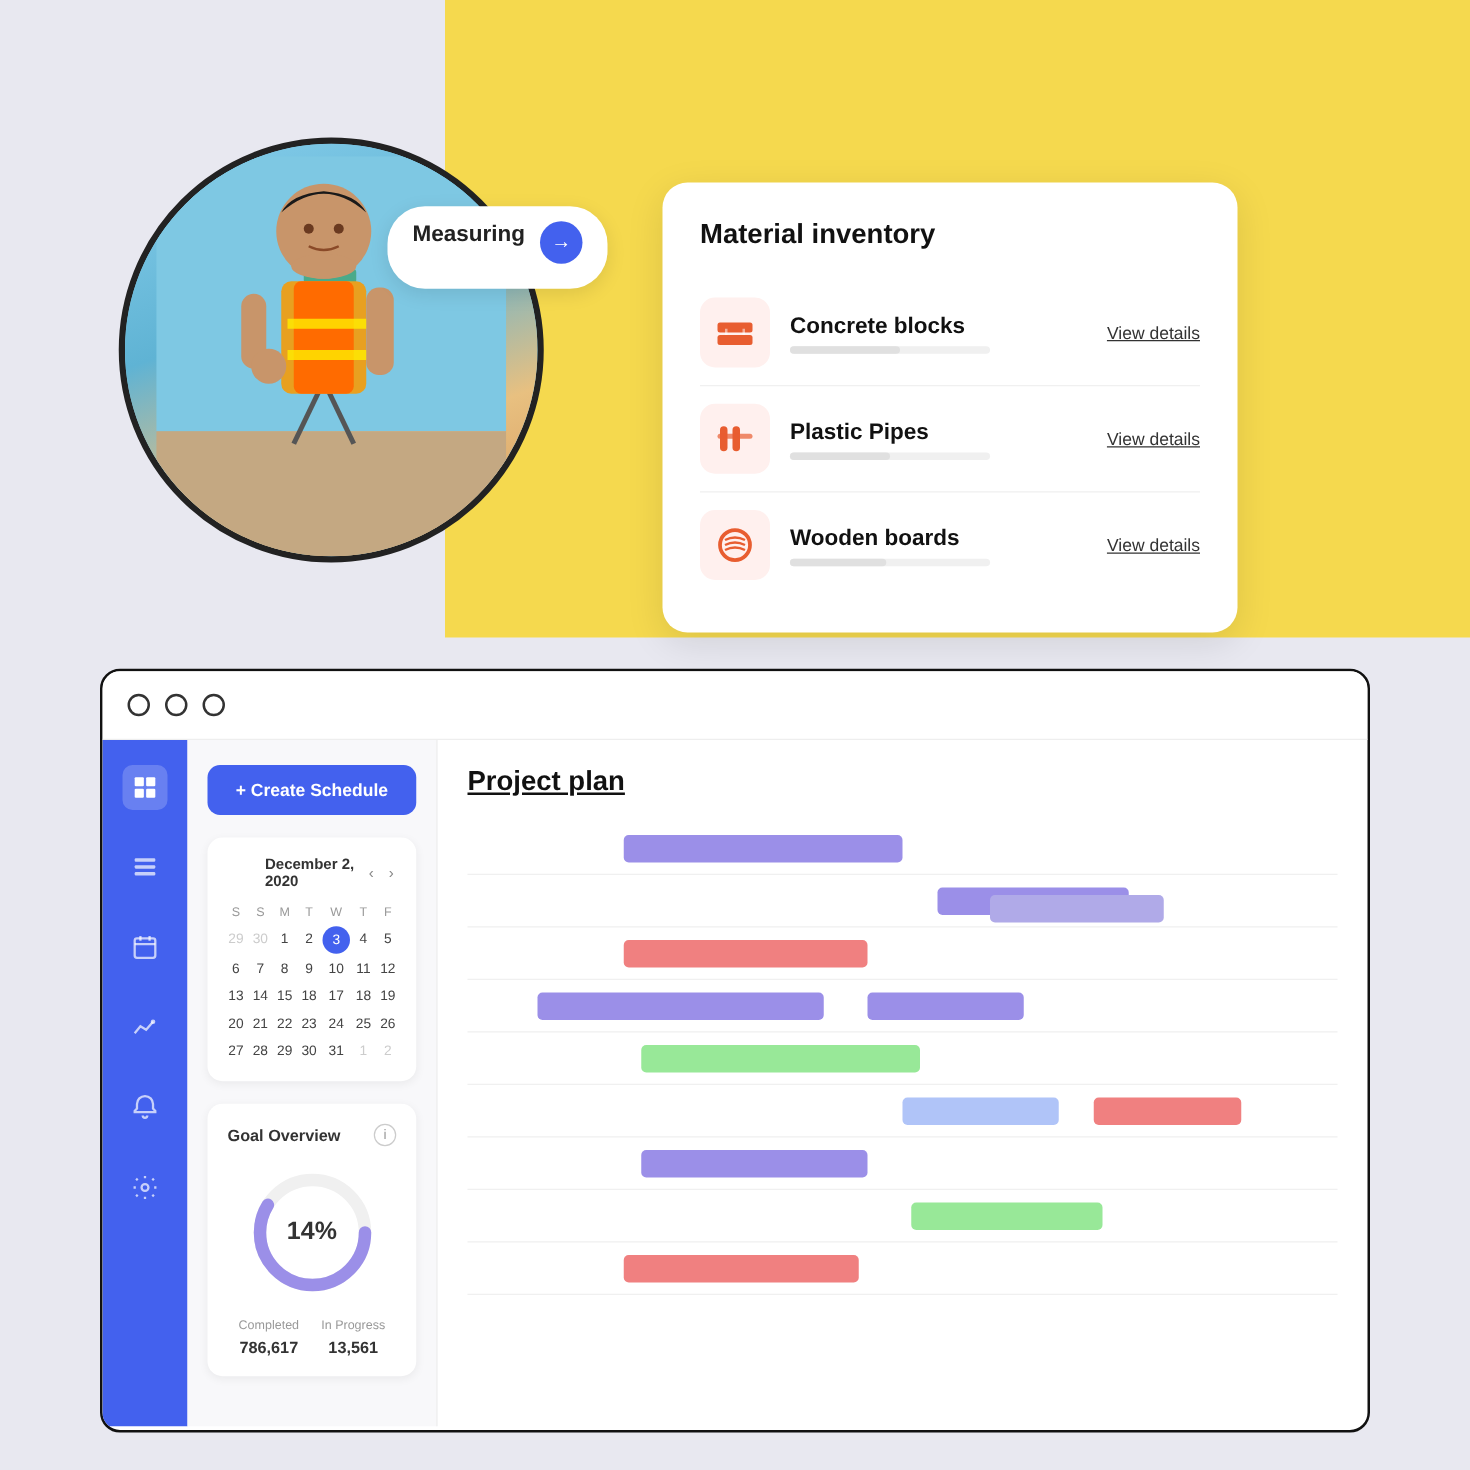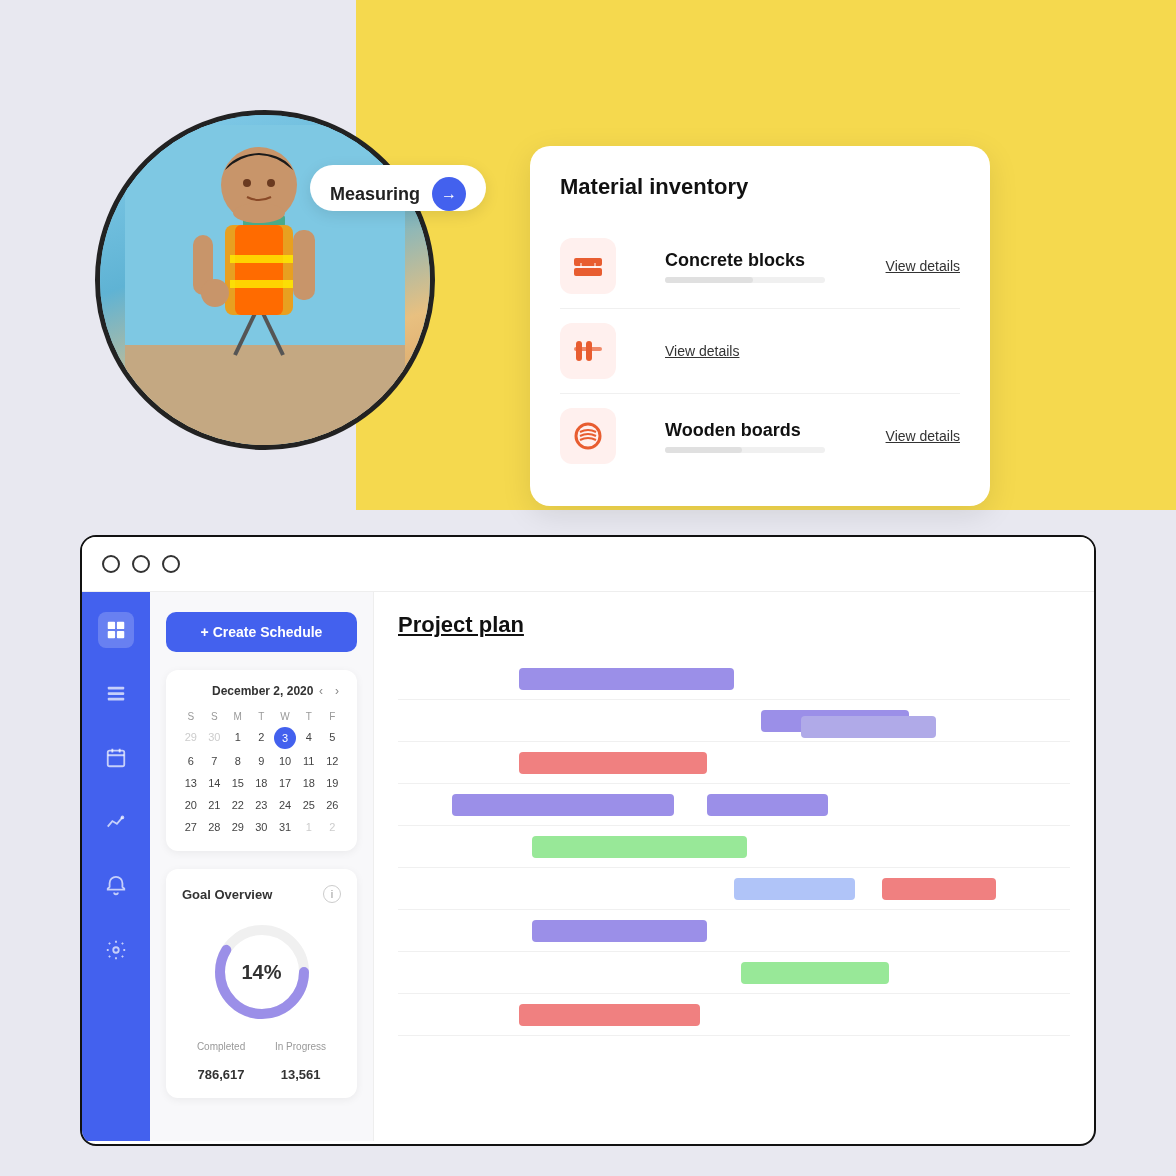--- a/index.html
+++ b/index.html
@@ -57,23 +57,22 @@
       transform: translateX(-50%);
     }
 
     
     .measuring-badge {
       position: absolute;
       top: 165px;
       left: 310px;
       background: white;
       border-radius: 30px;
-      padding: 12px 20px 0 20px;
-      display: flex;
-      align-items: center;
+      padding: 12px 20px 20px 20px;
+      display: flex;
       gap: 12px;
       box-shadow: 0 4px 15px rgba(0,0,0,0.1);
       z-index: 20;
     }
     .measuring-badge-text {
       font-size: 18px;
       font-weight: 600;
       color: #222;
     }
     .measuring-badge-btn {
@@ -123,21 +122,20 @@
       display: flex;
       align-items: center;
       gap: 6px;
     }
 
     .inventory-item {
       display: flex;
       align-items: center;
       padding: 14px 0;
       border-bottom: 1px solid #f0f0f0;
-      gap: 33px;
     }
     .inventory-item:last-child { border-bottom: none; }
     .item-icon-wrap {
       width: 56px;
       height: 56px;
       background: #fff0ee;
       border-radius: 12px;
       display: flex;
       align-items: center;
       justify-content: center;
@@ -229,21 +227,21 @@
       color: rgba(255,255,255,0.7);
     }
     .sidebar-icon.active {
       background: rgba(255,255,255,0.2);
       color: white;
     }
     .sidebar-icon svg { width: 22px; height: 22px; }
 
     
     .left-panel {
-      width: 224px;
+      width: 200px;
       background: #f8f8fa;
       border-right: 1px solid #eee;
       padding: 20px 16px;
       overflow-y: auto;
     }
 
     .create-schedule-btn {
       width: 100%;
       background: #4361ee;
       color: white;
@@ -369,21 +367,21 @@
       color: #333;
     }
     .goal-stats {
       display: flex;
       justify-content: space-around;
     }
     .goal-stat { text-align: center; }
     .goal-stat-label {
       font-size: 10px;
       color: #999;
-      margin-bottom: 15px;
+      margin-bottom: 4px;
     }
     .goal-stat-value {
       font-size: 13px;
       font-weight: 700;
       color: #333;
     }
 
     
     .main-content {
       flex: 1;
@@ -492,20 +490,26 @@
     <a class="view-details-link">View details</a>
   </div>
 
   <div class="inventory-item">
     <div class="item-icon-wrap">
       <svg viewBox="0 0 32 32" fill="none">
         <rect x="4" y="6" width="6" height="20" rx="3" fill="#e85d30"></rect>
         <rect x="14" y="6" width="6" height="20" rx="3" fill="#e85d30"></rect>
         <rect x="2" y="12" width="28" height="4" rx="2" fill="#e85d30" opacity="0.7"></rect>
       </svg>
+    </div>
+    <div class="item-info">
+      <div class="item-name">Plastic Pipes</div>
+      <div class="item-bar">
+          <div class="item-bar-fill" style="width:50%"></div>
+        </div>
     </div>
     <a class="view-details-link">View details</a>
   </div>
 
   <div class="inventory-item">
     <div class="item-icon-wrap">
       <svg viewBox="0 0 32 32" fill="none">
         <circle cx="16" cy="16" r="12" stroke="#e85d30" stroke-width="3" fill="none"></circle>
         <path d="M8 12 Q16 8 24 12" stroke="#e85d30" stroke-width="2" fill="none"></path>
         <path d="M8 16 Q16 12 24 16" stroke="#e85d30" stroke-width="2" fill="none"></path>

